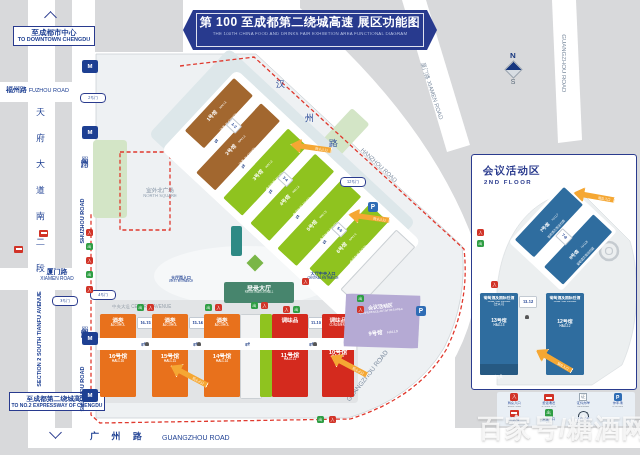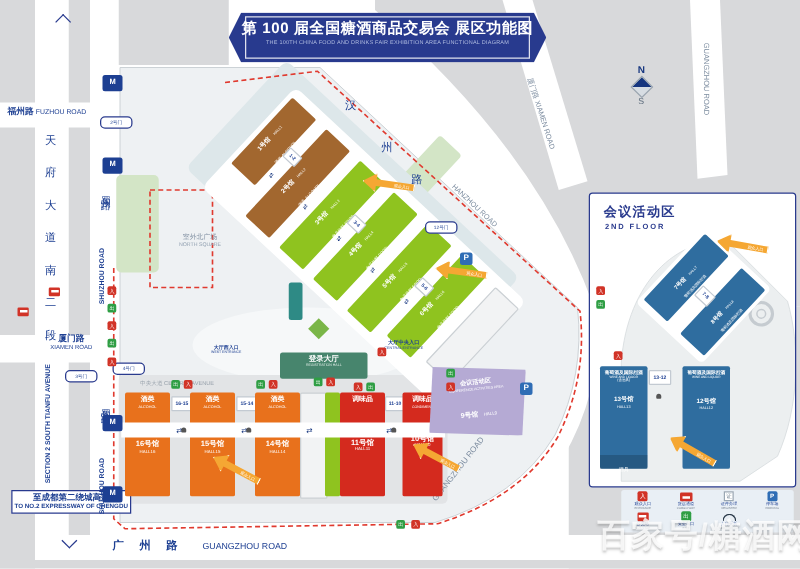--- a/index.html
+++ b/index.html
@@ -60,26 +60,30 @@
     <rect x="95" y="300" width="263" height="103" rx="4" fill="#e2e4e6"></rect>
     <g stroke="#e03a2f" stroke-width="1.3" stroke-dasharray="4,2.6" fill="none">
       <path d="M180,66 L254,57 L464,249 Q470,302 446,350 Q417,398 350,419 L100,423 L91,415 L91,212"></path>
       <rect x="120" y="152" width="50" height="78"></rect>
     </g>
   </svg>
 
   <div class="a" style="left:183px;top:10px;width:254px;height:40px;background:#283a8e;clip-path:polygon(0 50%,10px 0,calc(100% - 10px) 0,100% 50%,calc(100% - 10px) 100%,10px 100%);">
     <div class="a" style="left:13px;top:3px;right:13px;bottom:3px;border:1px solid rgba(255,255,255,.85);"></div>
     <div class="a ctr" style="left:0;top:6px;width:254px;">
-      <div class="t" style="font-size:12px;font-weight:bold;color:#fff;letter-spacing:0.5px;">第 100 届全国糖酒商品交易会 展区功能图</div>
+      <div class="t" style="font-size:12px;font-weight:bold;color:#fff;letter-spacing:0.5px;">第 100 至成都第二绕城高速 展区功能图</div>
       <div class="t" style="font-size:4.4px;color:#aebadf;margin-top:3px;letter-spacing:0.2px;">THE 100TH CHINA FOOD AND DRINKS FAIR  EXHIBITION AREA FUNCTIONAL DIAGRAM</div>
     </div>
   </div>
 
   <div class="a" style="left:46px;top:13px;width:8px;height:8px;border-top:1.5px solid #283a8e;border-right:1.5px solid #283a8e;transform:rotate(-45deg);"></div>
+  <div class="a ctr" style="left:13px;top:26px;width:80px;background:#fff;border:1px solid #283a8e;padding:2px 0;">
+    <div class="t navy" style="font-size:7.5px;font-weight:bold;">至成都市中心</div>
+    <div class="t navy" style="font-size:5.5px;font-weight:bold;">TO DOWNTOWN CHENGDU</div>
+  </div>
   <div class="a ctr" style="left:9px;top:392px;width:94px;background:#fff;border:1px solid #283a8e;padding:2px 0;">
     <div class="t navy" style="font-size:6.8px;font-weight:bold;">至成都第二绕城高速</div>
     <div class="t navy" style="font-size:5px;font-weight:bold;white-space:normal;line-height:1.2;">TO NO.2 EXPRESSWAY OF CHENGDU</div>
   </div>
   <div class="a" style="left:51px;top:428px;width:8px;height:8px;border-bottom:1.5px solid #283a8e;border-left:1.5px solid #283a8e;transform:rotate(-45deg);"></div>
 
   <div class="a t navy" style="left:6px;top:86px;font-size:6px;">
     <span style="font-size:7px;font-weight:bold;">福州路</span> <span style="font-size:5.5px;">FUZHOU ROAD</span>
   </div>
 

